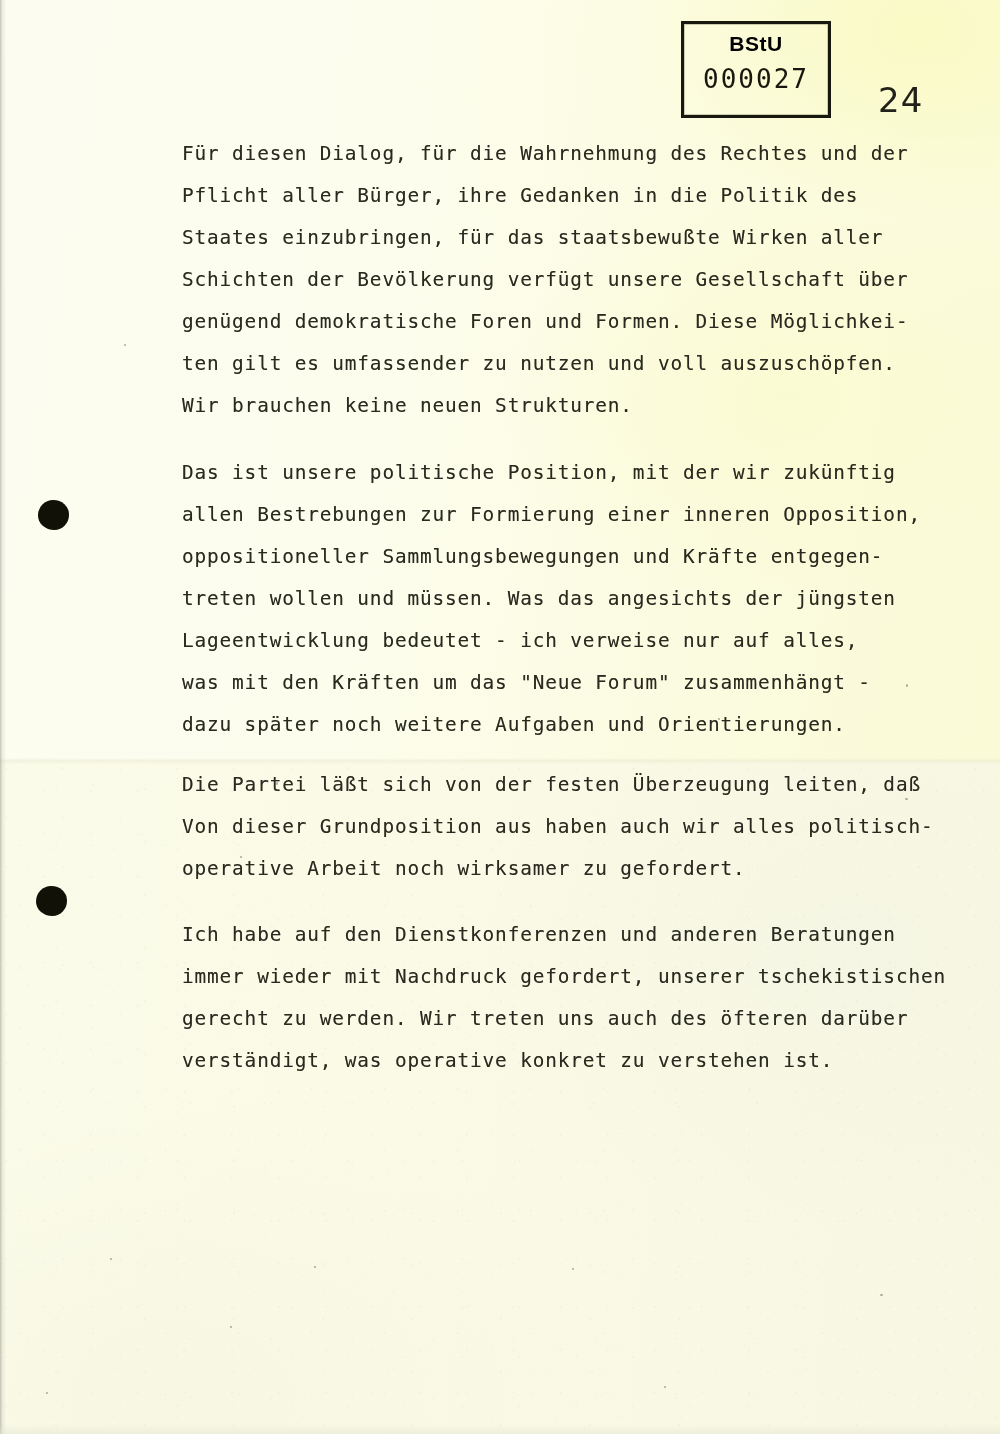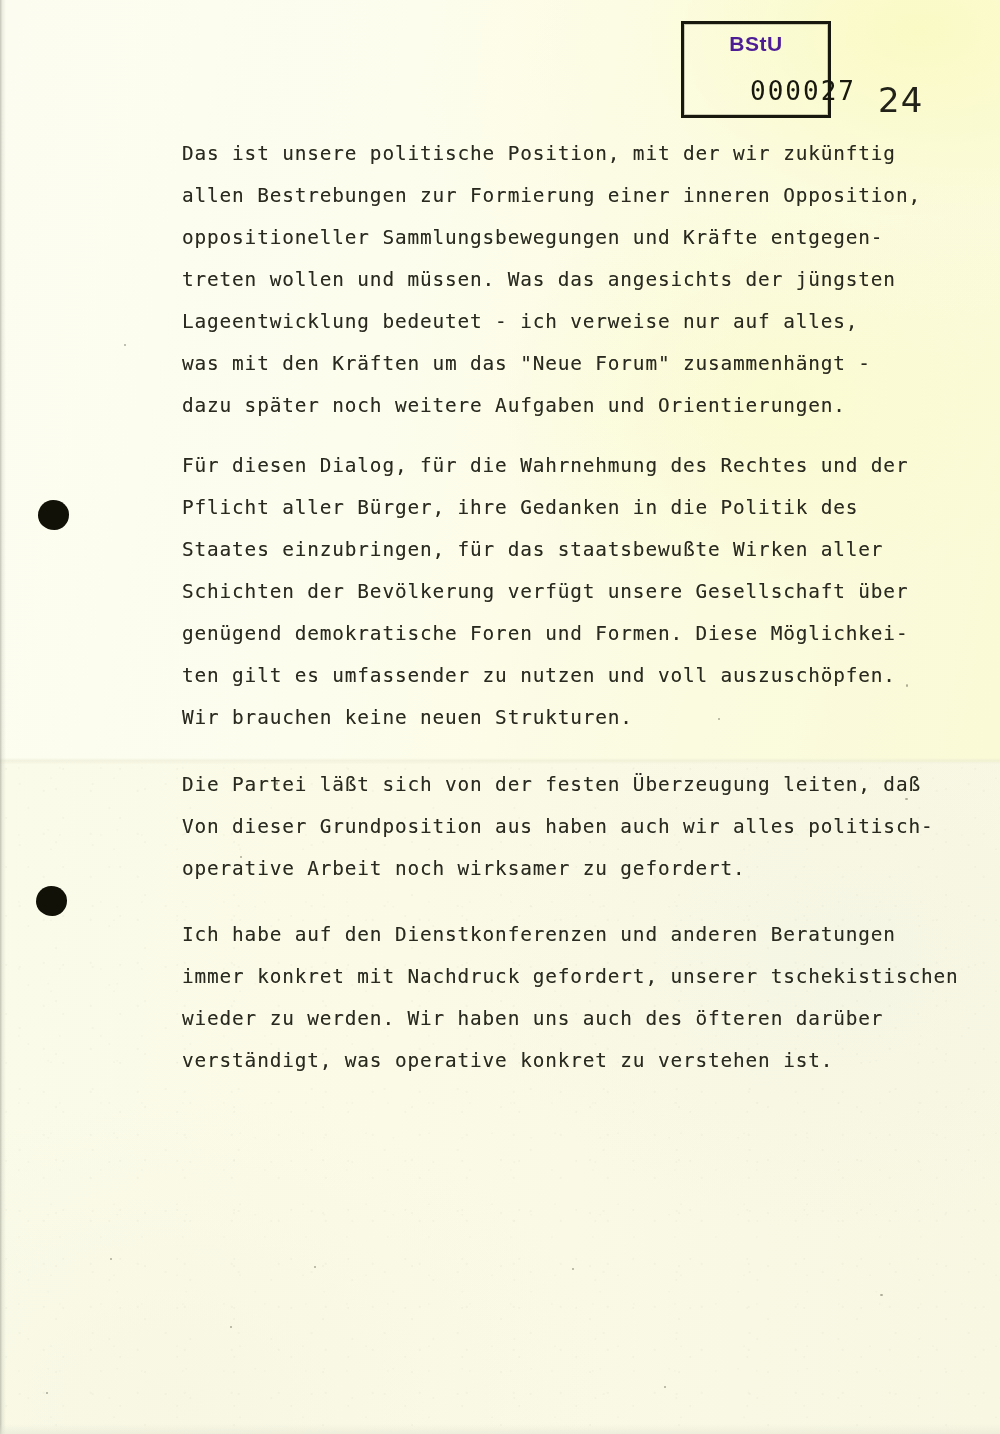--- a/index.html
+++ b/index.html
@@ -92,32 +92,31 @@
   }
   .stamp-title {
     position: absolute;
     left: 0; top: 8px;
     width: 100%;
     text-align: center;
     font-family: "Liberation Sans", sans-serif;
     font-size: 21px;
     font-weight: 600;
     letter-spacing: 0.5px;
-    color: #4c1d95;
+    color: #000000;
   }
   .stamp-number {
     position: absolute;
-    left: 0; top: 52px;
+    left: 0; top: 40px;
     width: 100%;
     text-align: center;
     font-family: "DejaVu Sans Mono", monospace;
     font-size: 26px;
     letter-spacing: 2px;
     color: #18180f;
-    padding-left: 47px;
   }
 
   
   .page-number {
     position: absolute;
     left: 878px; top: 80px;
     font-family: "DejaVu Sans", sans-serif;
     font-size: 34px;
     color: #22221a;
     letter-spacing: 1px;
@@ -183,47 +182,47 @@
     <div class="stamp-title">BStU</div>
     <div class="stamp-number">000027</div>
   </div>
 
   <div class="page-number">24</div>
 
   <div class="margin-dot d1"></div>
   <div class="margin-dot d2"></div>
 
   <div class="body-text">
+    <div class="para p1">
+        <div class="line">Für diesen Dialog, für die Wahrnehmung des Rechtes und der</div>
+        <div class="line">Pflicht aller Bürger, ihre Gedanken in die Politik des</div>
+        <div class="line">Staates einzubringen, für das staatsbewußte Wirken aller</div>
+        <div class="line">Schichten der Bevölkerung verfügt unsere Gesellschaft über</div>
+        <div class="line">genügend demokratische Foren und Formen. Diese Möglichkei-</div>
+        <div class="line">ten gilt es umfassender zu nutzen und voll auszuschöpfen.</div>
+        <div class="line">Wir brauchen keine neuen Strukturen.</div>
+      </div>
     <div class="para p2">
         <div class="line">Das ist unsere politische Position, mit der wir zukünftig</div>
         <div class="line">allen Bestrebungen zur Formierung einer inneren Opposition,</div>
         <div class="line">oppositioneller Sammlungsbewegungen und Kräfte entgegen-</div>
         <div class="line">treten wollen und müssen. Was das angesichts der jüngsten</div>
         <div class="line">Lageentwicklung bedeutet - ich verweise nur auf alles,</div>
         <div class="line">was mit den Kräften um das "Neue Forum" zusammenhängt -</div>
         <div class="line">dazu später noch weitere Aufgaben und Orientierungen.</div>
       </div>
-    <div class="para p1">
-        <div class="line">Für diesen Dialog, für die Wahrnehmung des Rechtes und der</div>
-        <div class="line">Pflicht aller Bürger, ihre Gedanken in die Politik des</div>
-        <div class="line">Staates einzubringen, für das staatsbewußte Wirken aller</div>
-        <div class="line">Schichten der Bevölkerung verfügt unsere Gesellschaft über</div>
-        <div class="line">genügend demokratische Foren und Formen. Diese Möglichkei-</div>
-        <div class="line">ten gilt es umfassender zu nutzen und voll auszuschöpfen.</div>
-        <div class="line">Wir brauchen keine neuen Strukturen.</div>
-      </div>
     <div class="para p3">
         <div class="line">Die Partei läßt sich von der festen Überzeugung leiten, daß</div>
         <div class="line">Von dieser Grundposition aus haben auch wir alles politisch-</div>
         <div class="line">operative Arbeit noch wirksamer zu gefordert.</div>
       </div>
     <div class="para p4">
         <div class="line">Ich habe auf den Dienstkonferenzen und anderen Beratungen</div>
-        <div class="line">immer konkret mit Nachdruck gefordert, unserer tschekistischen</div>
-        <div class="line">wieder zu werden. Wir haben uns auch des öfteren darüber</div>
+        <div class="line">immer wieder mit Nachdruck gefordert, unserer tschekistischen</div>
+        <div class="line">gerecht zu werden. Wir treten uns auch des öfteren darüber</div>
         <div class="line">verständigt, was operative konkret zu verstehen ist.</div>
       </div>
   </div>
 
   <div class="speck" style="left:124px; top:344px; width:2px; height:2px;"></div>
   <div class="speck" style="left:718px; top:718px; width:2px; height:2px;"></div>
   <div class="speck" style="left:906px; top:684px; width:2px; height:3px;"></div>
   <div class="speck" style="left:905px; top:798px; width:3px; height:2px;"></div>
   <div class="speck" style="left:276px; top:782px; width:2px; height:3px;"></div>
   <div class="speck" style="left:240px; top:856px; width:2px; height:2px;"></div>

